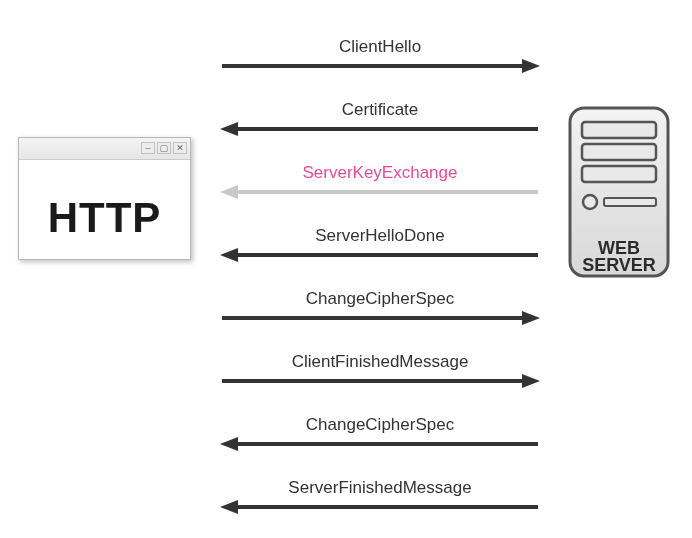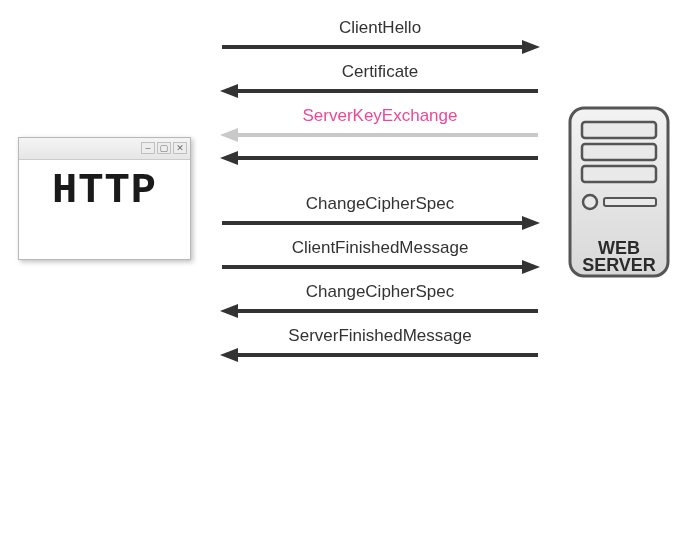--- a/index.html
+++ b/index.html
@@ -45,22 +45,22 @@
     border: 1px solid #c0c0c0;
     font-size: 9px; line-height: 10px;
     text-align: center;
     color: #6a6a6a;
   }
   .client-label {
     font-weight: 900;
     font-size: 42px;
     letter-spacing: 1px;
     text-align: center;
-    padding-top: 7px;
-    font-family: Liberation Mono, monospace;
+    padding-top: 34px;
+    font-family: Liberation Sans, sans-serif;
     color: #1a1a1a;
   }
   .server-box {
     position: absolute;
     right: 8px;
     top: 92px;
     width: 110px;
     height: 180px;
   }
   .server-svg { width: 100%; height: 100%; }
@@ -81,20 +81,21 @@
     left: 210px;
     top: 8px;
     width: 320px;
   }
   .row { height: 44px; position: relative; }
   .row .label {
     text-align: center;
     font-size: 17px;
     padding-bottom: 1px;
     color: #333;
+    margin-top: 19px;
   }
   .row.faded .label { color: #ec4899; }
   .arrow { width: 100%; height: 16px; display: block; }
   .footer {
     position: absolute;
     bottom: 4px;
     left: 0; right: 0;
     text-align: center;
     font-weight: 700;
     font-size: 17px;
@@ -160,20 +161,21 @@
       <div class="row faded">
         <div class="label">ServerKeyExchange</div>
         <div>
           <svg class="arrow" viewBox="0 0 320 16">
       <line x1="14" y1="8" x2="318" y2="8" stroke="#c9c9c9" stroke-width="4"></line>
       <polygon points="0,8 18,1 18,15" fill="#c9c9c9"></polygon>
     </svg>
         </div>
       </div>
       <div class="row">
+        <div class="label">ServerHelloDone</div>
         <div>
           <svg class="arrow" viewBox="0 0 320 16">
       <line x1="14" y1="8" x2="318" y2="8" stroke="#333" stroke-width="4"></line>
       <polygon points="0,8 18,1 18,15" fill="#333"></polygon>
     </svg>
         </div>
       </div>
       <div class="row">
         <div class="label">ChangeCipherSpec</div>
         <div>

